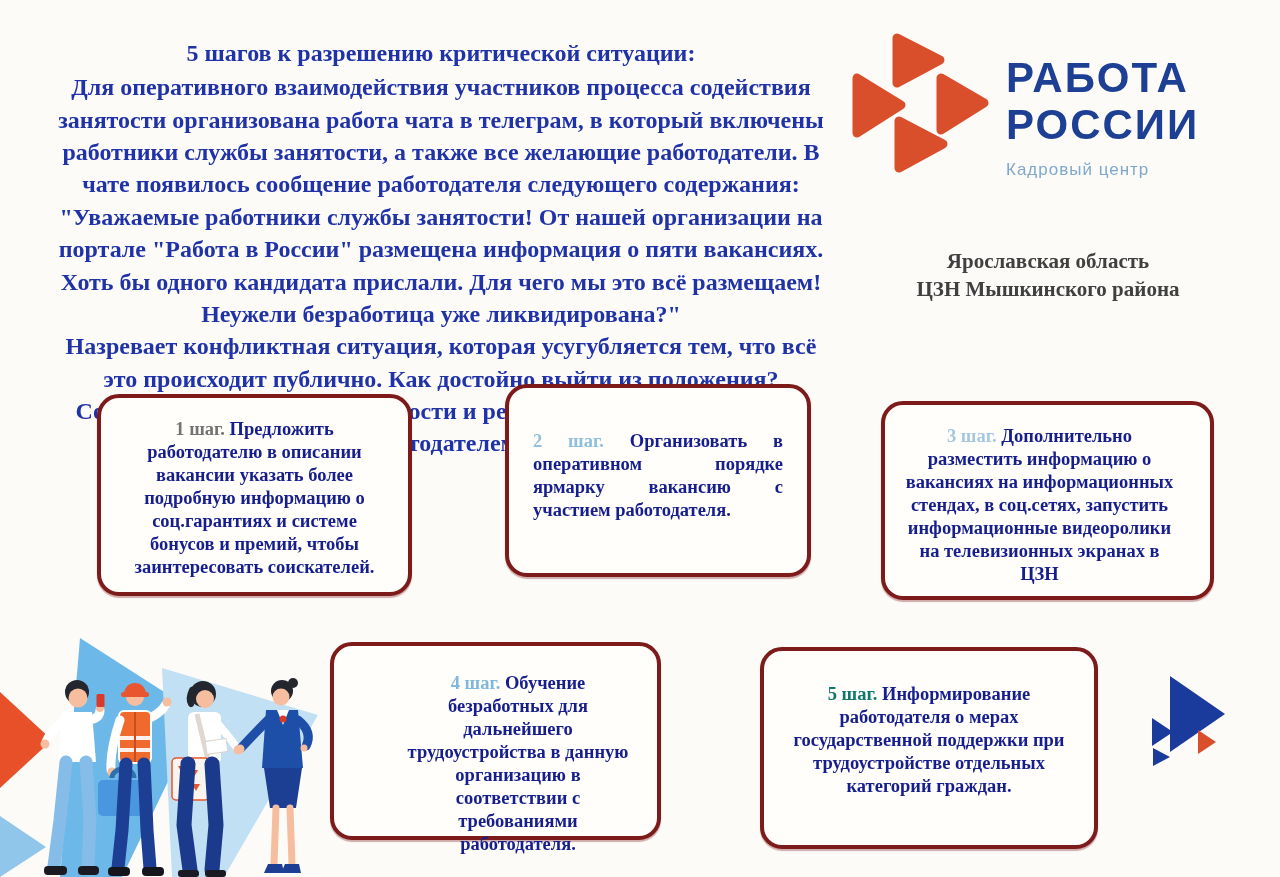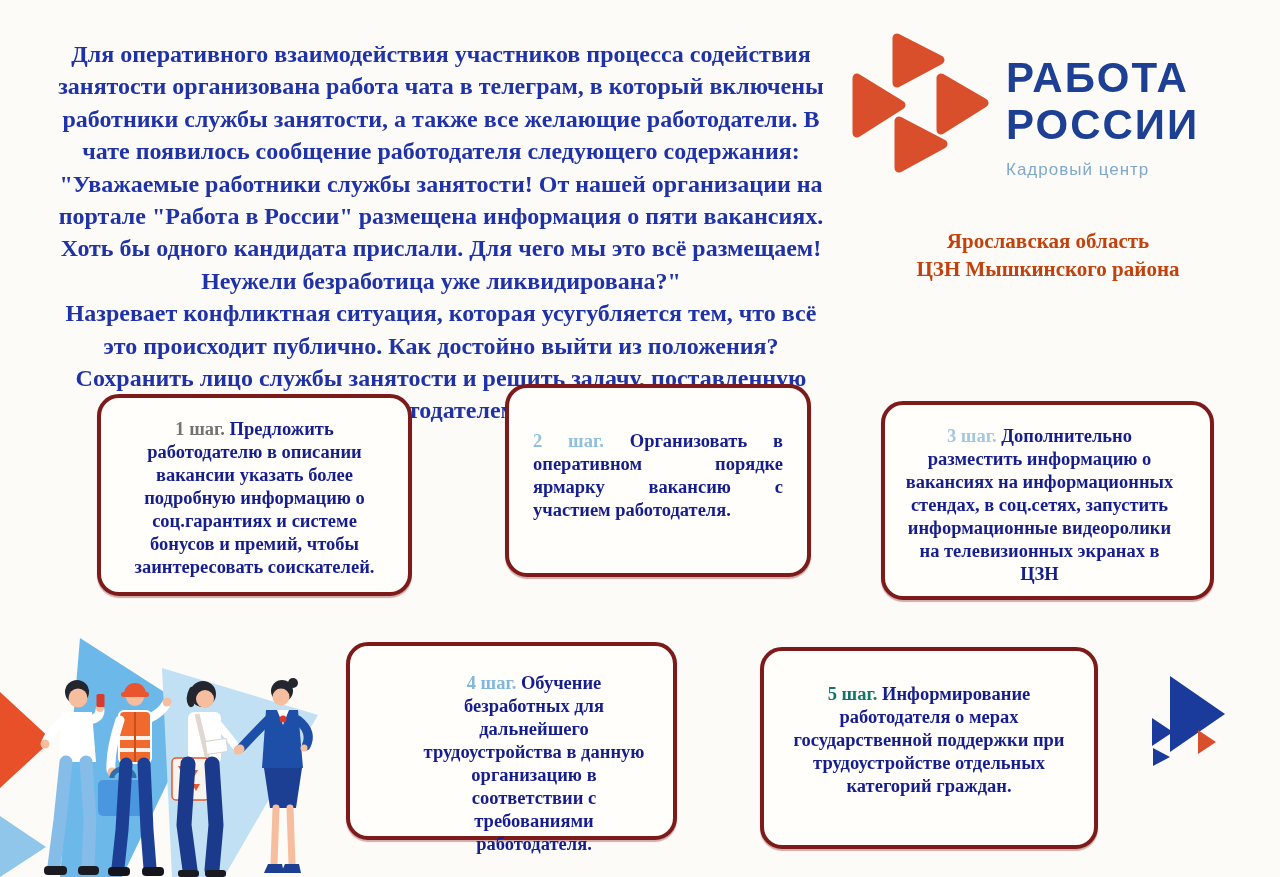--- a/index.html
+++ b/index.html
@@ -25,52 +25,53 @@
     font-family:"Liberation Sans","DejaVu Sans",sans-serif;
   }
   .logo-line{
     font-size:42px;line-height:1.12;font-weight:bold;letter-spacing:2px;color:#1d3f94;
   }
   .logo-sub{
     margin-top:12px;font-size:17px;letter-spacing:1px;color:#7fa8cc;font-weight:500;
   }
   
   .region{
-    position:absolute;left:856px;top:228px;width:384px;text-align:center;
-    font-size:21px;line-height:1.33;font-weight:bold;color:#c2410c;
+    position:absolute;left:856px;top:248px;width:384px;text-align:center;
+    font-size:21px;line-height:1.33;font-weight:bold;color:#404040;
   }
   
   .card{
     position:absolute;background:#fffefb;border:4px solid #7d1b1b;border-radius:22px;
     box-sizing:border-box;box-shadow:0 2px 1px rgba(125,27,27,0.35);
   }
   .card-text{
     margin:0;padding:20px 22px;font-size:18.5px;line-height:1.24;font-weight:bold;
     color:#161e8e;text-align:center;
   }
   .card .step{font-weight:bold;}
   .card-1{left:97px;top:394px;width:315px;height:202px;}
   .card-2{left:505px;top:384px;width:306px;height:193px;}
   .card-2 .card-text{padding-top:42px;padding-left:24px;padding-right:24px;}
   .card-3{left:881px;top:401px;width:333px;height:199px;}
   .card-3 .card-text{padding-left:16px;padding-right:32px;}
-  .card-4{left:346px;top:642px;width:331px;height:198px;padding-left:45px;}
+  .card-4{left:330px;top:642px;width:331px;height:198px;padding-left:45px;}
   .card-4 .card-text{padding-top:26px;}
   .card-5{left:760px;top:647px;width:338px;height:202px;}
   .card-5 .card-text{padding-top:32px;}
   
   .people{position:absolute;left:0;top:620px;}
   .corner-arrows{position:absolute;left:1145px;top:668px;}
 </style>
 </head>
 <body>
 
 <div class="canvas">
 
   <section class="intro">
+    <h1 class="intro-title">5 шагов к разрешению критической ситуации:</h1>
     <p class="intro-body">Для оперативного взаимодействия участников процесса содействия занятости организована работа чата в телеграм, в который включены работники службы занятости, а также все желающие работодатели. В чате появилось сообщение работодателя следующего содержания:
 "Уважаемые работники службы занятости! От нашей организации на портале "Работа в России" размещена информация о пяти вакансиях. Хоть бы одного кандидата прислали. Для чего мы это всё размещаем! Неужели безработица уже ликвидирована?"
 Назревает конфликтная ситуация, которая усугубляется тем, что всё это происходит публично. Как достойно выйти из положения? Сохранить лицо службы занятости и решить задачу, поставленную работодателем.</p>
   </section>
 
   <div class="logo">
     <svg class="logo-mark" width="140" height="146" viewBox="0 0 140 146">
       <g fill="#d94e2b" stroke="#d94e2b" stroke-width="9" stroke-linejoin="round">
         <polygon points="47,8 47,53 90,30"></polygon>
         <polygon points="7,48 7,103 51,75"></polygon>

